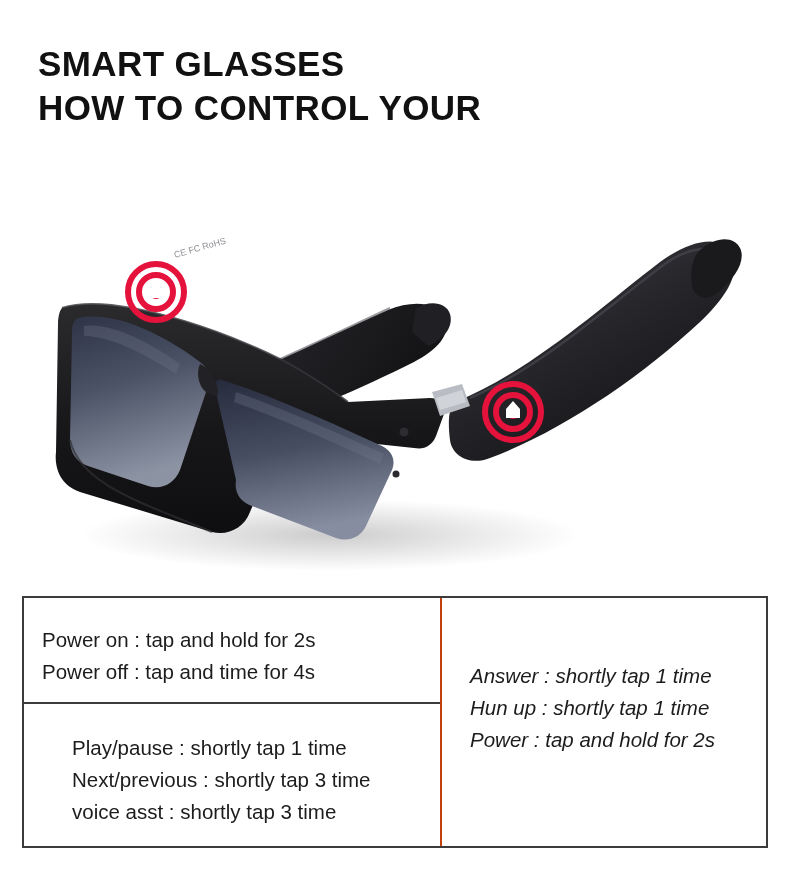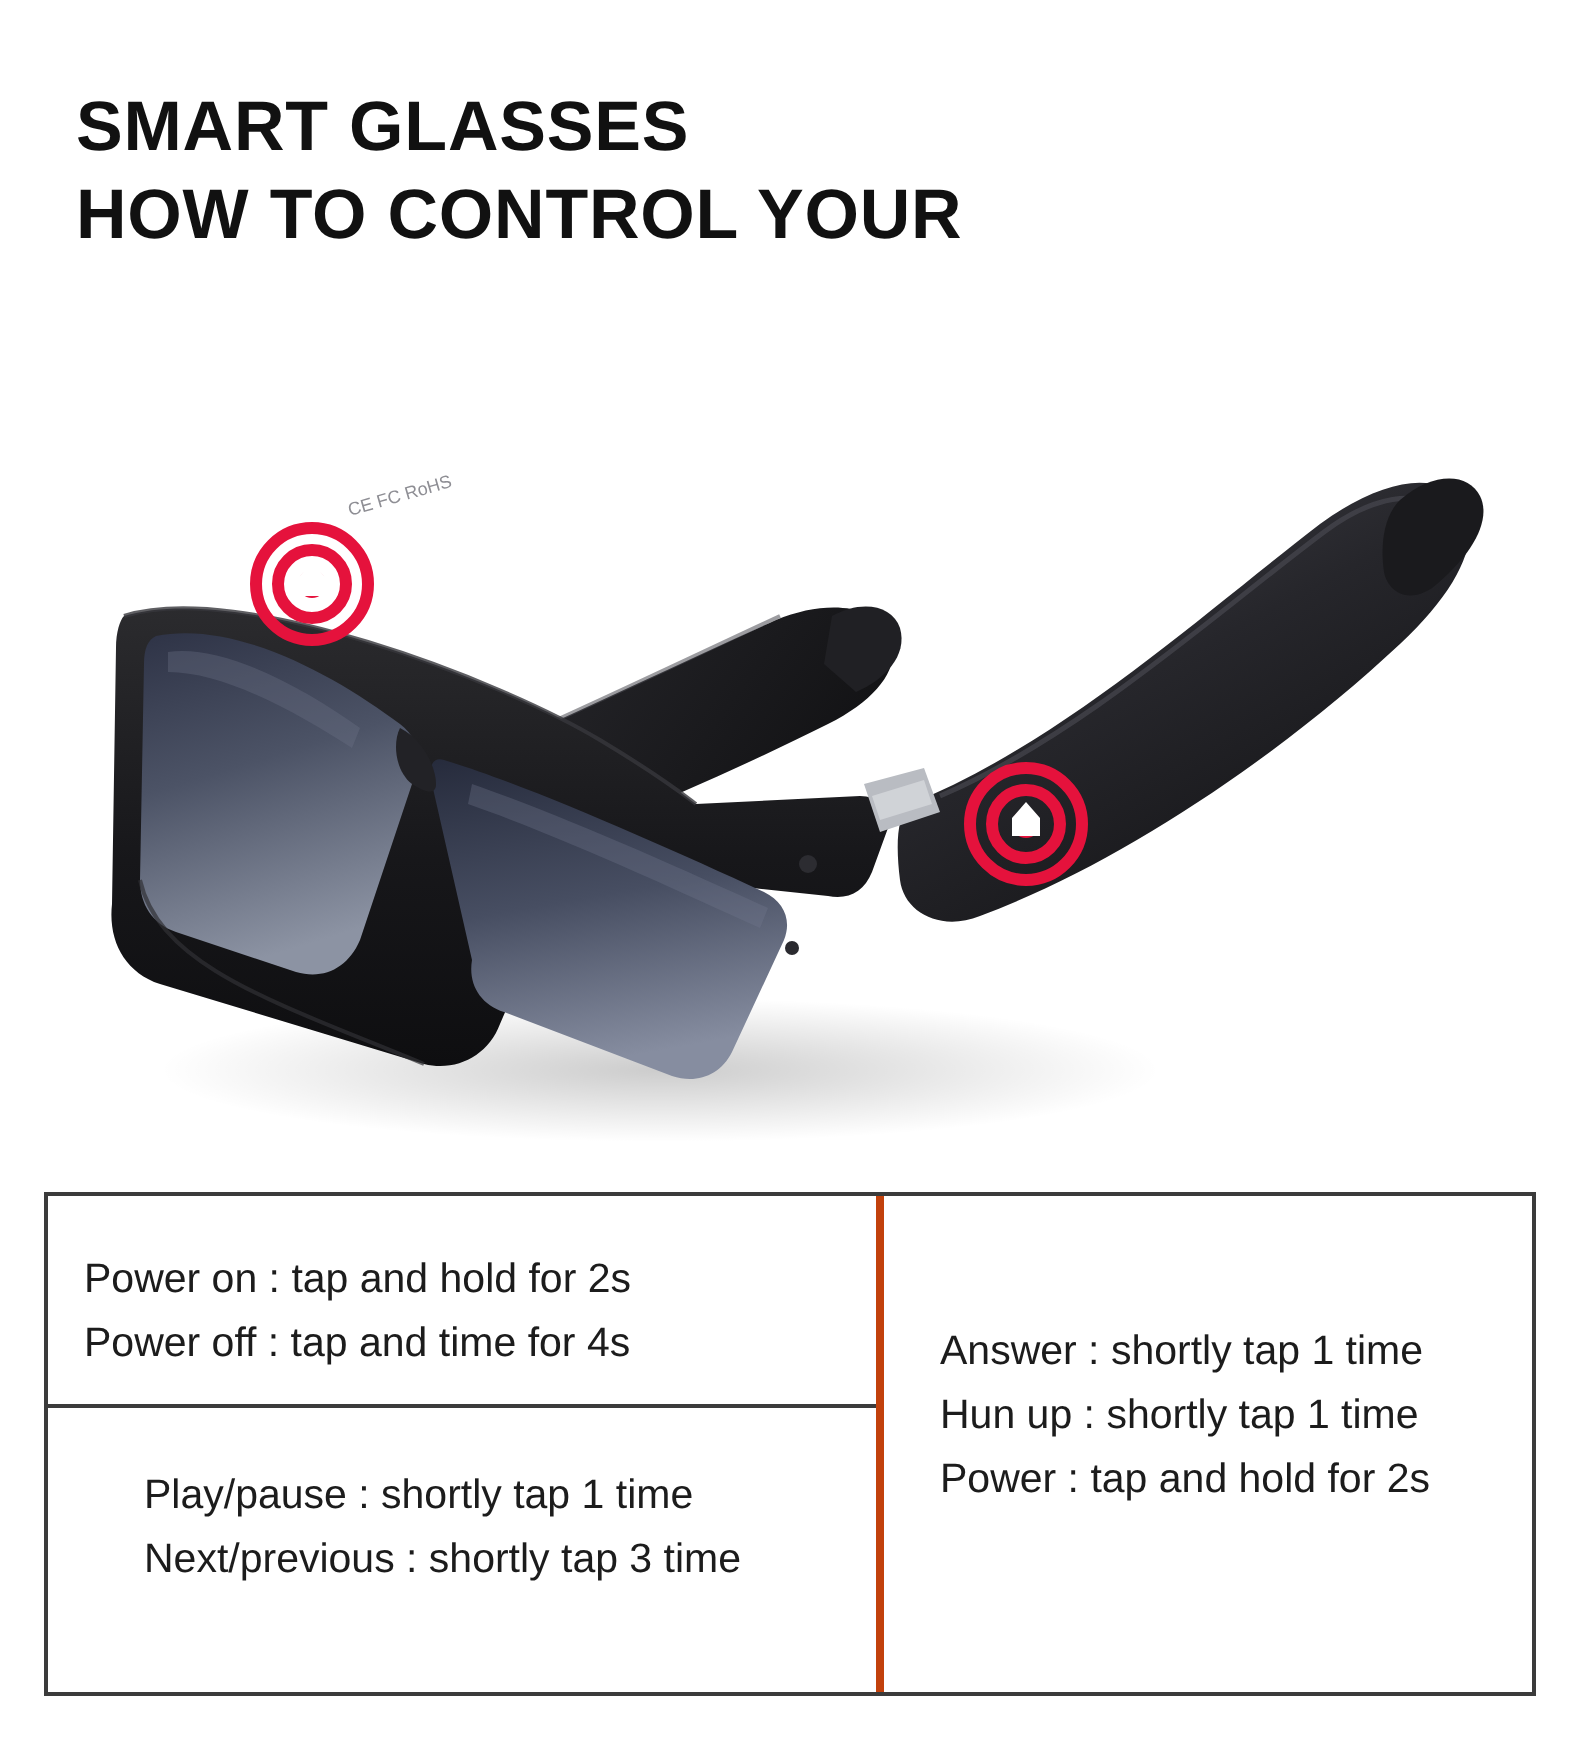--- a/index.html
+++ b/index.html
@@ -56,40 +56,41 @@
   }
   .spec-col {
     position: absolute;
     box-sizing: border-box;
   }
   .col-left {
     left: 0;
     top: 0;
     width: 418px;
     height: 100%;
-    border-right: 4px solid #c2410c;
+    border-right: 2px solid #c2410c;
   }
   .col-right {
     left: 418px;
     top: 0;
     width: 328px;
     height: 100%;
   }
   .cell {
     box-sizing: border-box;
     padding: 14px 18px 12px 18px;
   }
   .cell-line {
     font-size: 20.5px;
     line-height: 1.56;
     color: #1c1c1c;
     white-space: nowrap;
   }
   .col-right .cell {
     padding-top: 0;
+    font-style: italic;
   }
   .right-inner {
     position: absolute;
     left: 0;
     top: 62px;
     width: 100%;
     padding: 0 0 0 28px;
     box-sizing: border-box;
   }
   .col-left .block-a {
@@ -220,20 +221,21 @@
 
   <div class="spec-col col-left">
     <div class="cell block-a">
       <div class="cell-line">Power on : tap and hold for 2s</div>
       <div class="cell-line">Power off : tap and time for 4s</div>
     </div>
     <div class="rule"></div>
     <div class="cell block-b">
       <div class="cell-line">Play/pause : shortly tap 1 time</div>
       <div class="cell-line">Next/previous : shortly tap 3 time</div>
+      <div class="cell-line">voice asst : shortly tap 3 time</div>
     </div>
   </div>
 
   <div class="spec-col col-right">
     <div class="cell right-inner">
       <div class="cell-line">Answer : shortly tap 1 time</div>
       <div class="cell-line">Hun up : shortly tap 1 time</div>
       <div class="cell-line">Power : tap and hold for 2s</div>
     </div>
   </div>

